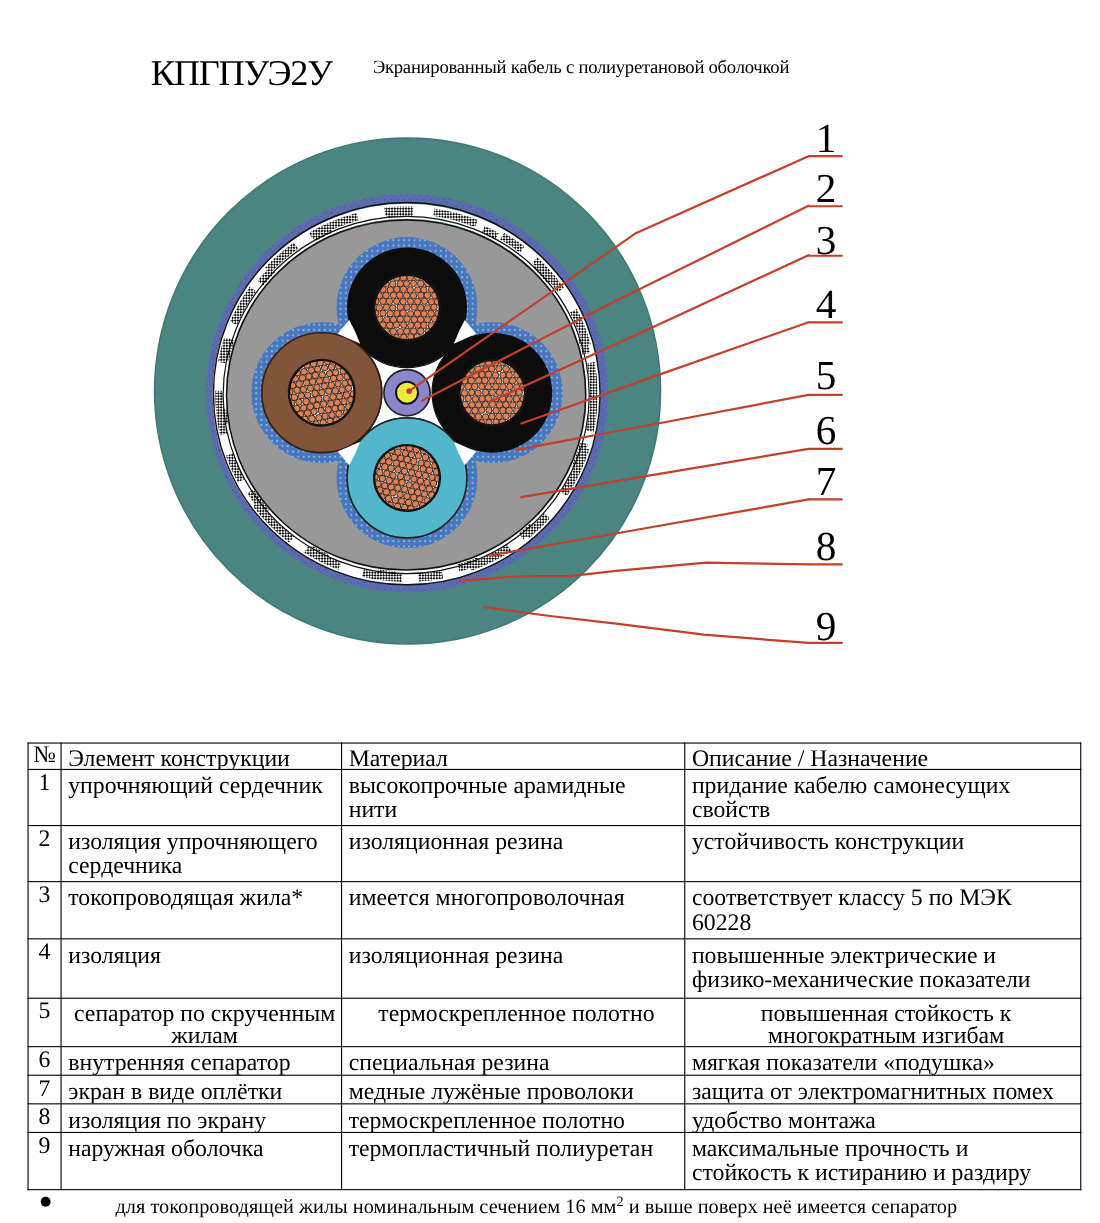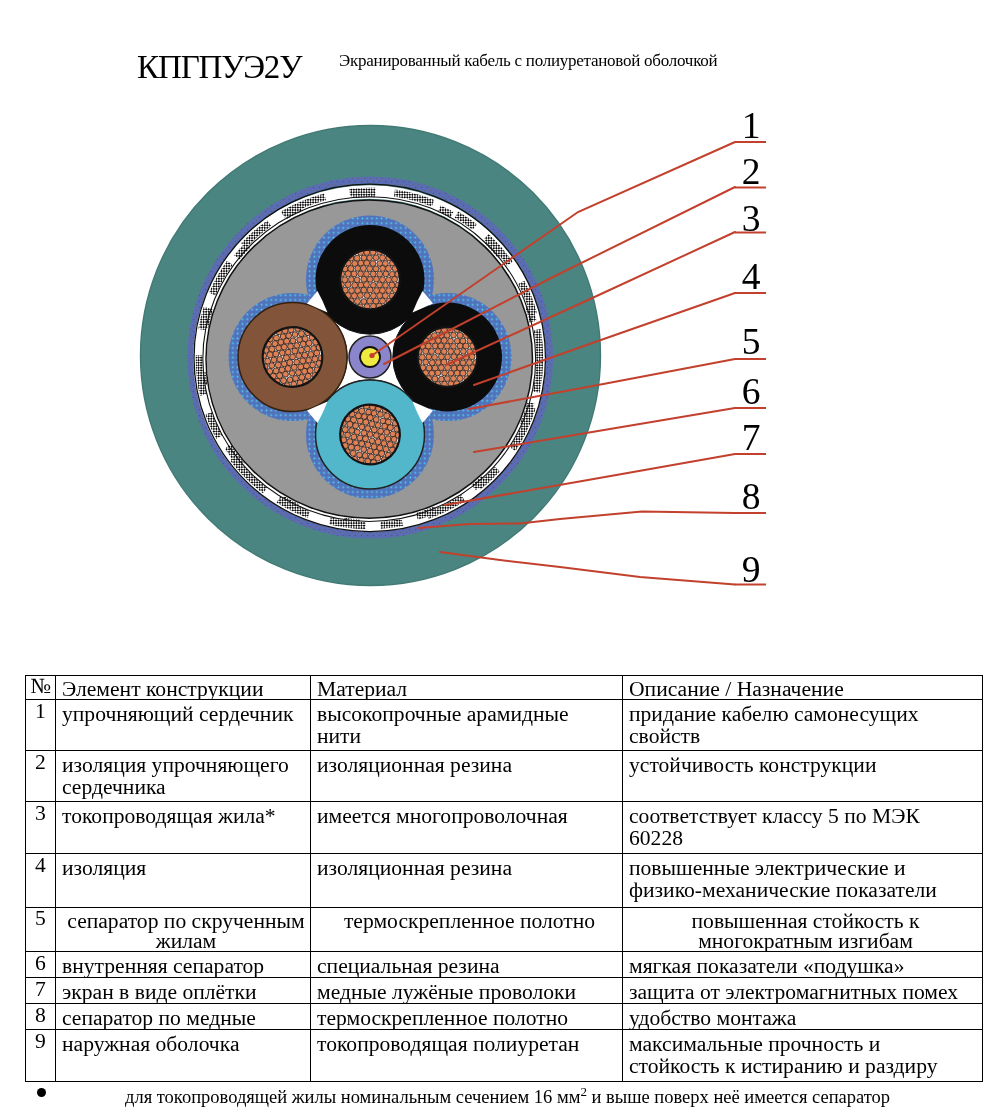--- a/index.html
+++ b/index.html
@@ -8,21 +8,21 @@
   .t1{position:absolute;left:137px;top:51px;font-size:33px;letter-spacing:-1.1px;line-height:1;}
   .t2{position:absolute;left:339px;top:51.5px;font-size:17px;letter-spacing:-0.25px;line-height:1;}
   svg.diag{position:absolute;left:0;top:0;}
   table.tb{position:absolute;left:25px;top:675px;border-collapse:collapse;
      table-layout:fixed;font-size:21.6px;line-height:22px;}
   table.tb td{border:1.2px solid #000;padding:3px 0 0 6px;vertical-align:top;
      overflow:hidden;}
   table.tb td.n{text-align:center;padding:0;}
   .r5 td{line-height:20px;padding-top:1px;text-align:center;}
   .hd td{padding-top:1px;line-height:20px;}
-  .fn{position:absolute;left:125px;top:1084.5px;font-size:18.5px;line-height:1;}
+  .fn{position:absolute;left:105px;top:1084.5px;font-size:18.5px;line-height:1;}
   .bullet{position:absolute;left:37px;top:1088px;width:9px;height:9px;
      border-radius:50%;background:#000;}
 </style>
 </head>
 <body>
 <div class="t1">КПГПУЭ2У</div>
 <div class="t2">Экранированный кабель с полиуретановой оболочкой</div>
 
 <svg class="diag" width="1000" height="660" viewBox="0 0 1000 660">
 <defs>
@@ -283,27 +283,27 @@
         <td>мягкая показатели «подушка»</td>
       </tr>
  <tr style="height:26px">
         <td class="n">7</td>
         <td>экран в виде оплётки</td>
         <td>медные лужёные проволоки</td>
         <td>защита от электромагнитных помех</td>
       </tr>
  <tr style="height:26px">
         <td class="n">8</td>
-        <td>сепаратор по медные</td>
+        <td>изоляция по экрану</td>
         <td>термоскрепленное полотно</td>
         <td>удобство монтажа</td>
       </tr>
  <tr style="height:52px">
         <td class="n">9</td>
         <td>наружная оболочка</td>
-        <td>токопроводящая полиуретан</td>
+        <td>термопластичный полиуретан</td>
         <td>максимальные прочность и<br>стойкость к истиранию и раздиру</td>
       </tr>
 </tbody>
   </table>
 
 <div class="bullet"></div>
 <div class="fn">для токопроводящей жилы номинальным сечением 16 мм<sup style="font-size:13px">2</sup> и выше поверх неё имеется сепаратор</div>
 
 </body></html>

